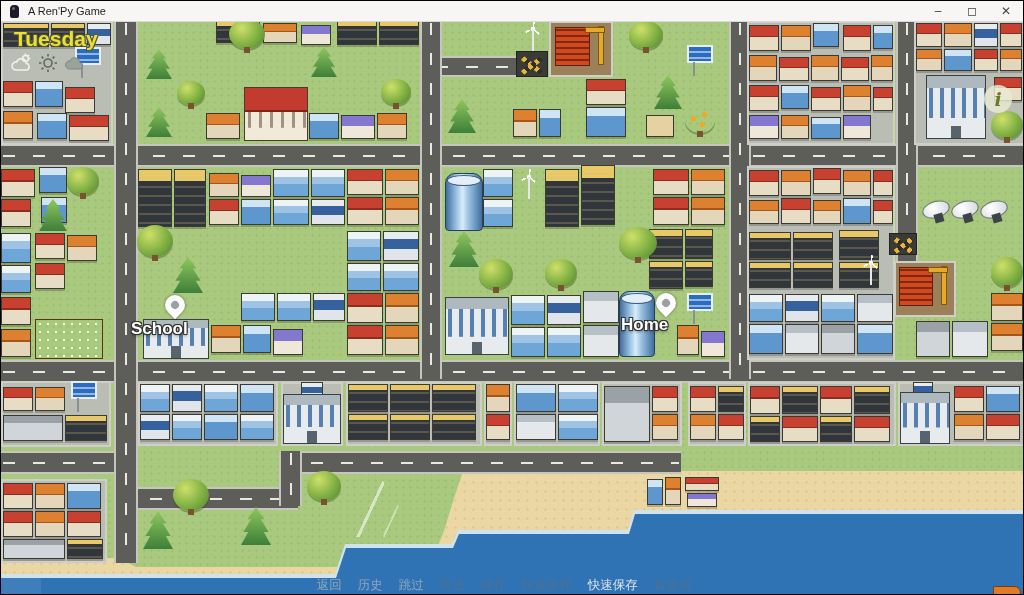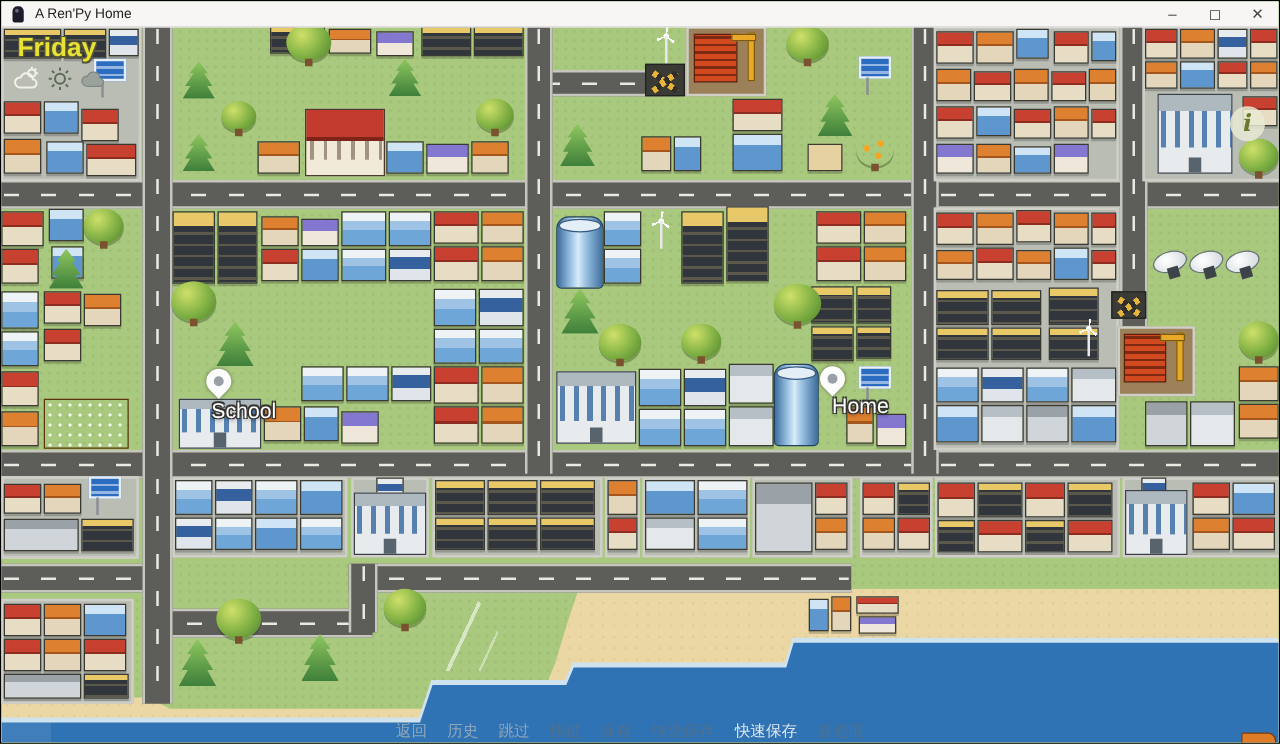--- a/index.html
+++ b/index.html
@@ -99,21 +99,21 @@
     background-image:repeating-linear-gradient(180deg,transparent 0 4px,rgba(255,255,255,.5) 4px 6px);}
   .bsign::after{content:"";position:absolute;left:4px;top:15px;width:2px;height:14px;background:#8a8f94;}
   
   .day-label{position:absolute;left:13px;top:26px;z-index:20;font-size:21px;font-weight:bold;color:#e8e233;
     text-shadow:-1px -1px 0 #55543a,1px -1px 0 #55543a,-1px 1px 0 #55543a,1px 1px 0 #55543a;}
   .weather{position:absolute;left:8px;top:50px;z-index:20;display:flex;gap:3px;}
   .weather svg{display:block;}
   .pin{position:absolute;width:20px;height:20px;background:#fdfdfd;border-radius:50% 50% 50% 0;
     transform:rotate(-45deg);box-shadow:0 0 3px rgba(0,0,0,.45);z-index:12;}
   .pin::after{content:"";position:absolute;left:6px;top:6px;width:8px;height:8px;border-radius:50%;background:#9aa0a8;}
-  .pin-label{position:absolute;width:90px;text-align:right;z-index:12;color:#fff;font-weight:normal;font-size:17px;
+  .pin-label{position:absolute;width:90px;text-align:left;z-index:12;color:#fff;font-weight:bold;font-size:17px;
     text-shadow:-1px -1px 0 #33322e,1px -1px 0 #33322e,-1px 1px 0 #33322e,1px 1px 0 #33322e,0 2px 3px rgba(0,0,0,.5);}
   .info-badge{position:absolute;left:983px;top:84px;width:28px;height:28px;border-radius:50%;z-index:11;
     background:rgba(233,234,210,.85);color:#6a7a2a;display:flex;align-items:center;justify-content:center;
     font-family:"DejaVu Serif","Liberation Serif",serif;font-weight:bold;font-size:19px;font-style:italic;}
   
   .quick-menu{position:absolute;left:0;right:16px;top:576px;height:17px;z-index:30;display:flex;
     justify-content:center;align-items:center;gap:16px;font-size:12.5px;}
   .qm-idle{color:#8fa6b8;} .qm-dim{color:#4e7191;} .qm-highlight{color:#dde6ed;}
 </style>
 </head>
@@ -419,21 +419,21 @@
     <div class="t tO" style="left:664px;top:476px;width:16px;height:28px"></div>
     <div class="t tR" style="left:684px;top:476px;width:34px;height:14px"></div>
     <div class="t tP" style="left:686px;top:492px;width:30px;height:14px"></div>
 
     <div class="pin" style="left:164px;top:294px"></div>
     <div class="pin-label" style="left:130px;top:318px">School</div>
     <div class="pin" style="left:655px;top:292px"></div>
     <div class="pin-label" style="left:620px;top:314px">Home</div>
     <div class="info-badge">i</div>
 
-    <div class="day-label">Friday</div>
+    <div class="day-label">Tuesday</div>
     <div class="weather">
       <span>
         <svg width="24" height="24" viewBox="0 0 24 24" fill="none" stroke="#f2f2ea" stroke-width="1.6">
           <circle cx="16.5" cy="7.5" r="3"></circle>
           <path d="M16.5 2.5v1.6M21.5 7.5h-1.6M20 4l-1.1 1.1"></path>
           <path d="M7 19a4 4 0 1 1 .6-7.96A5 5 0 0 1 17.3 12.4 3.3 3.3 0 0 1 16.5 19H7z"></path>
         </svg>
       </span>
       <span>
         <svg width="24" height="24" viewBox="0 0 24 24" fill="none" stroke="#5d6b57" stroke-width="1.6">
@@ -455,20 +455,20 @@
       <span class="qm-dim">快进</span>
       <span class="qm-dim">保存</span>
       <span class="qm-dim">快速保存</span>
       <span class="qm-highlight">快速保存</span>
       <span class="qm-dim">首选项</span>
     </div>
   </div>
 
   <div class="titlebar">
     <span class="app-icon"></span>
-    <span class="title-text">A Ren'Py Home</span>
+    <span class="title-text">A Ren'Py Game</span>
     <div class="win-controls">
       <span class="win-btn">–</span>
       <span class="win-btn">◻</span>
       <span class="win-btn">✕</span>
     </div>
   </div>
 </div>
 
 </body></html>

